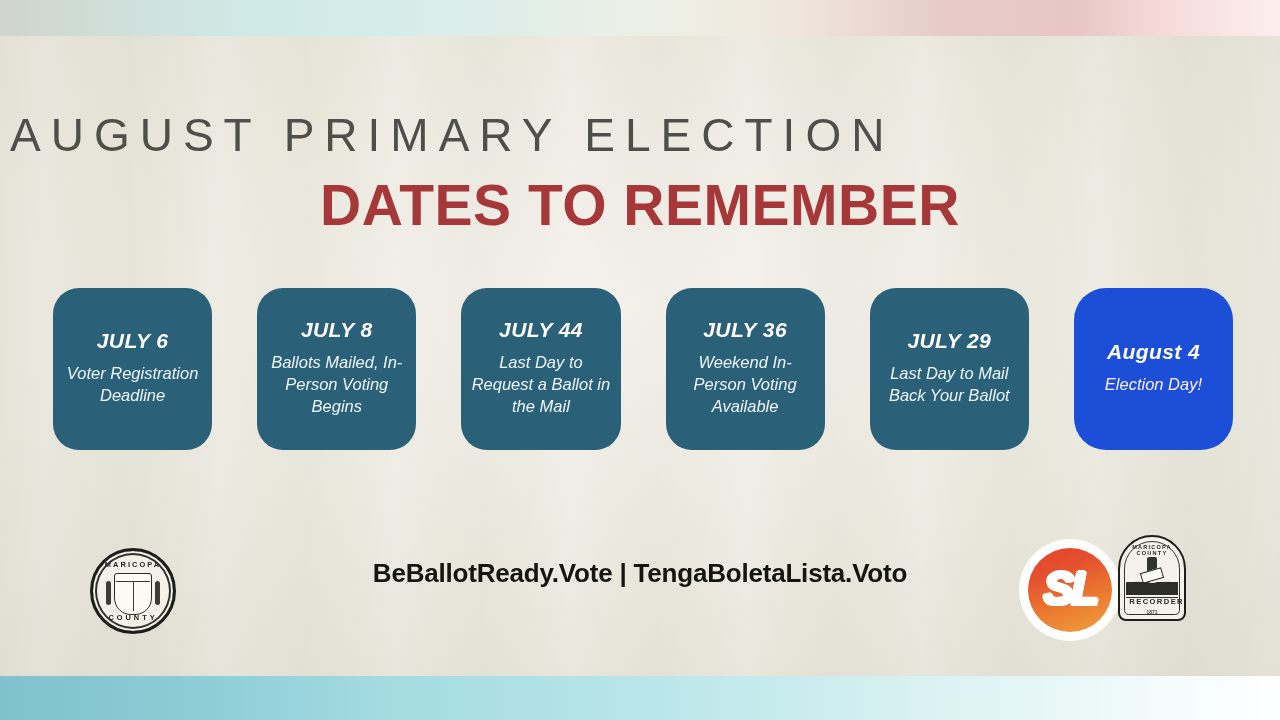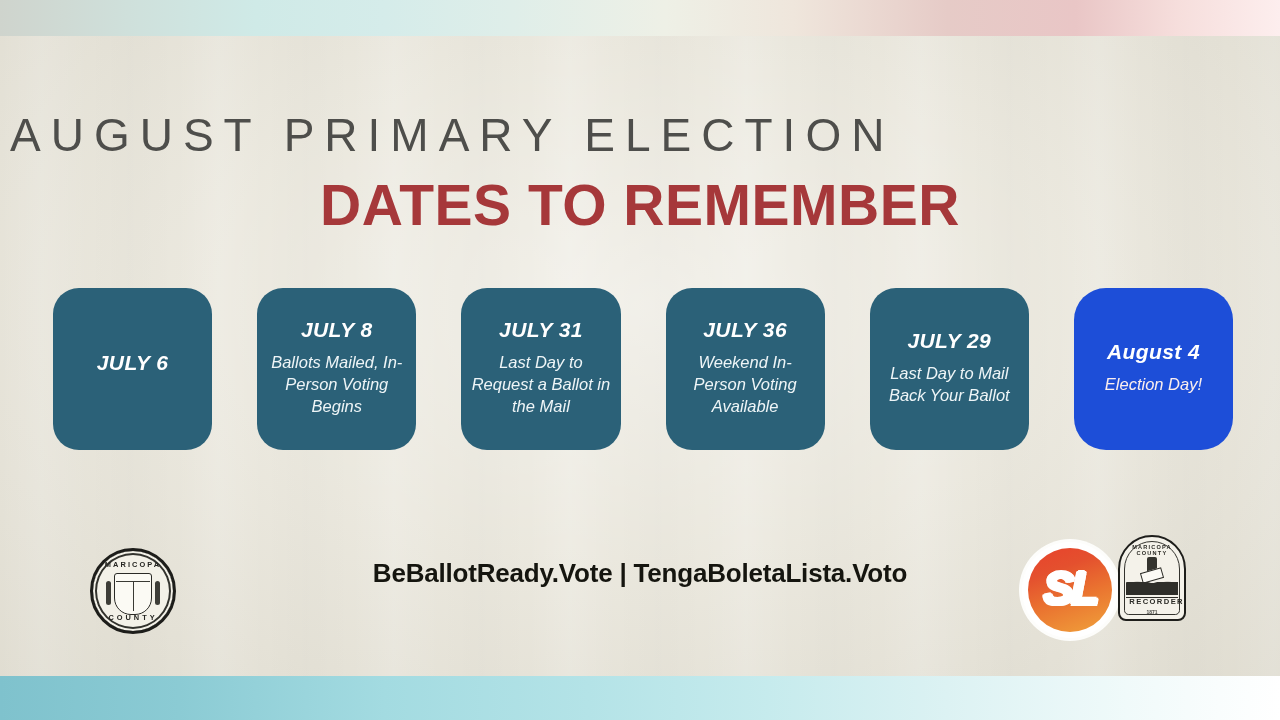--- a/index.html
+++ b/index.html
@@ -348,29 +348,30 @@
   <div class="stripes"></div>
   <div class="vignette"></div>
 
   <div class="eyebrow">AUGUST PRIMARY ELECTION</div>
   <div class="headline">DATES TO REMEMBER</div>
 
   <div class="cards">
 
     <div class="card">
       <div class="card-date">JULY 6</div>
+      <div class="card-desc">Voter Registration Deadline</div>
     </div>
 
     <div class="card">
       <div class="card-date">JULY 8</div>
       <div class="card-desc">Ballots Mailed, In-Person Voting Begins</div>
     </div>
 
     <div class="card">
-      <div class="card-date">JULY 31</div>
+      <div class="card-date">JULY 44</div>
       <div class="card-desc">Last Day to Request a Ballot in the Mail</div>
     </div>
 
     <div class="card">
       <div class="card-date">JULY 36</div>
       <div class="card-desc">Weekend In-Person Voting Available</div>
     </div>
 
     <div class="card">
       <div class="card-date">JULY 29</div>

